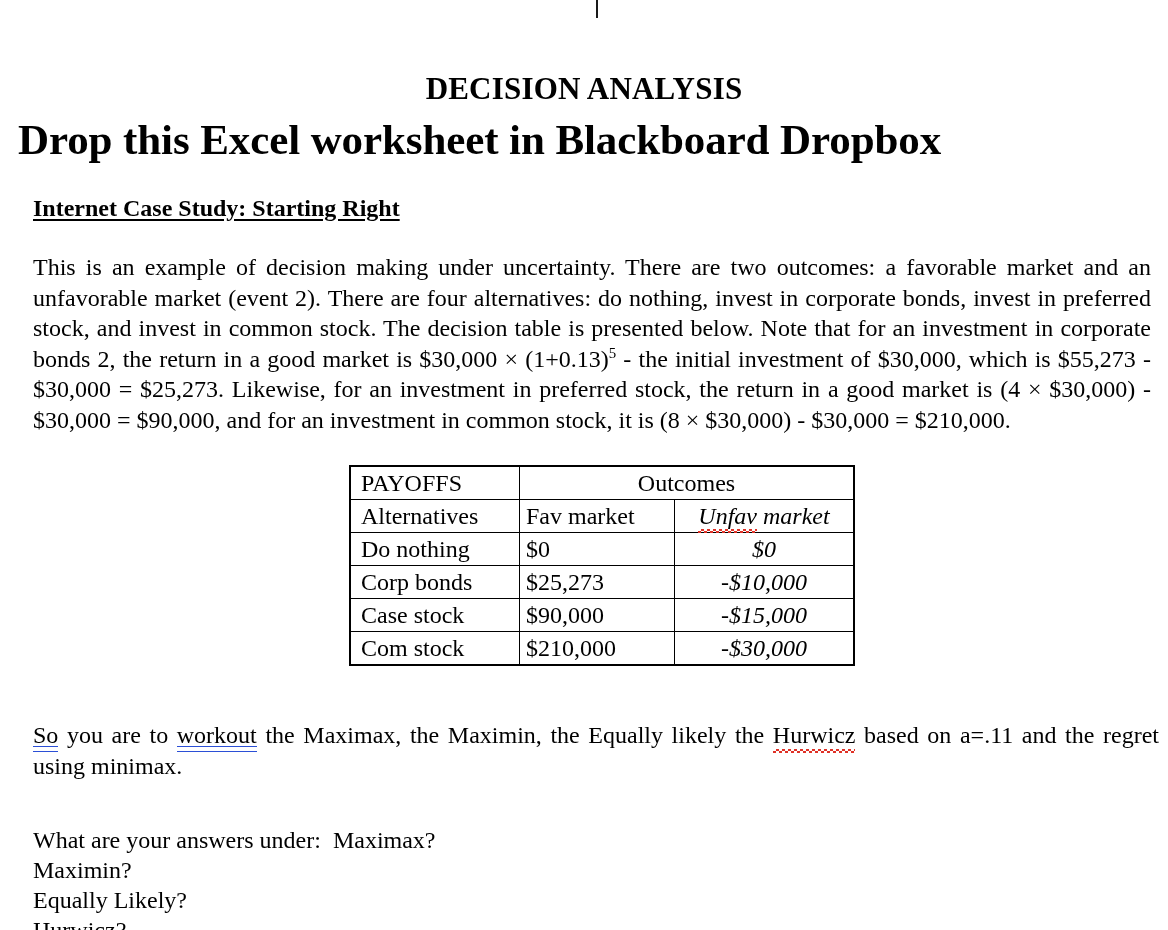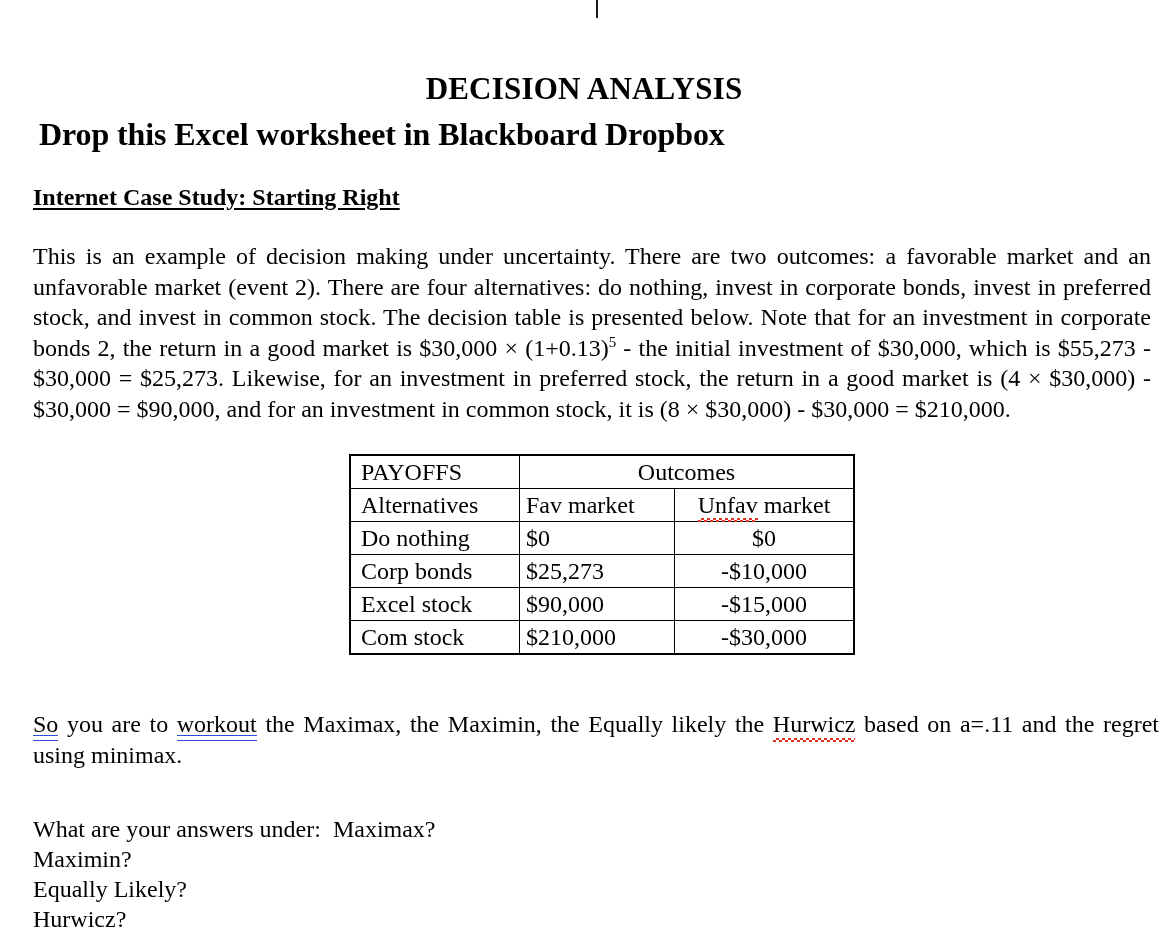--- a/index.html
+++ b/index.html
@@ -38,24 +38,24 @@
     text-align: center;
     font-weight: bold;
     font-size: 31px;
     line-height: 1.0;
     letter-spacing: 0.2px;
     margin: 22px 0 0 0;
     padding: 0;
   }
   .doc-subtitle {
     font-weight: bold;
-    font-size: 32px;
+    font-size: 43px;
     line-height: 1.0;
     margin: 14px 0 0 0;
-    padding: 0 0 0 39px;
+    padding: 0 0 0 18px;
     letter-spacing: -0.1px;
   }
   .section-head {
     font-weight: bold;
     font-size: 24px;
     line-height: 1.0;
     text-decoration: underline;
     text-underline-offset: 3px;
     margin: 35px 0 0 0;
     padding: 0 0 0 33px;
@@ -89,21 +89,21 @@
   }
   table.payoffs td {
     border: 1px solid #000;
     height: 32px;
     padding: 0 6px;
     line-height: 30px;
     white-space: nowrap;
   }
   table.payoffs td.c0 { width: 152px; text-align: left; padding-left: 10px; }
   table.payoffs td.c1 { width: 142px; text-align: left; }
-  table.payoffs td.c2 { width: 166px; text-align: center; }
+  table.payoffs td.c2 { width: 166px; text-align: center; font-style: italic; }
   table.payoffs td.span2 { width: 308px; text-align: center; }
 
   
   .spell {
     position: relative;
     display: inline-block;
   }
   .spell::after {
     content: "";
     position: absolute;
@@ -180,21 +180,21 @@
           <td class="c0">Do nothing</td>
           <td class="c1">$0</td>
           <td class="c2">$0</td>
         </tr>
         <tr>
           <td class="c0">Corp bonds</td>
           <td class="c1">$25,273</td>
           <td class="c2">-$10,000</td>
         </tr>
         <tr>
-          <td class="c0">Excel stock</td>
+          <td class="c0">Case stock</td>
           <td class="c1">$90,000</td>
           <td class="c2">-$15,000</td>
         </tr>
         <tr>
           <td class="c0">Com stock</td>
           <td class="c1">$210,000</td>
           <td class="c2">-$30,000</td>
         </tr>
       </tbody>
     </table>

